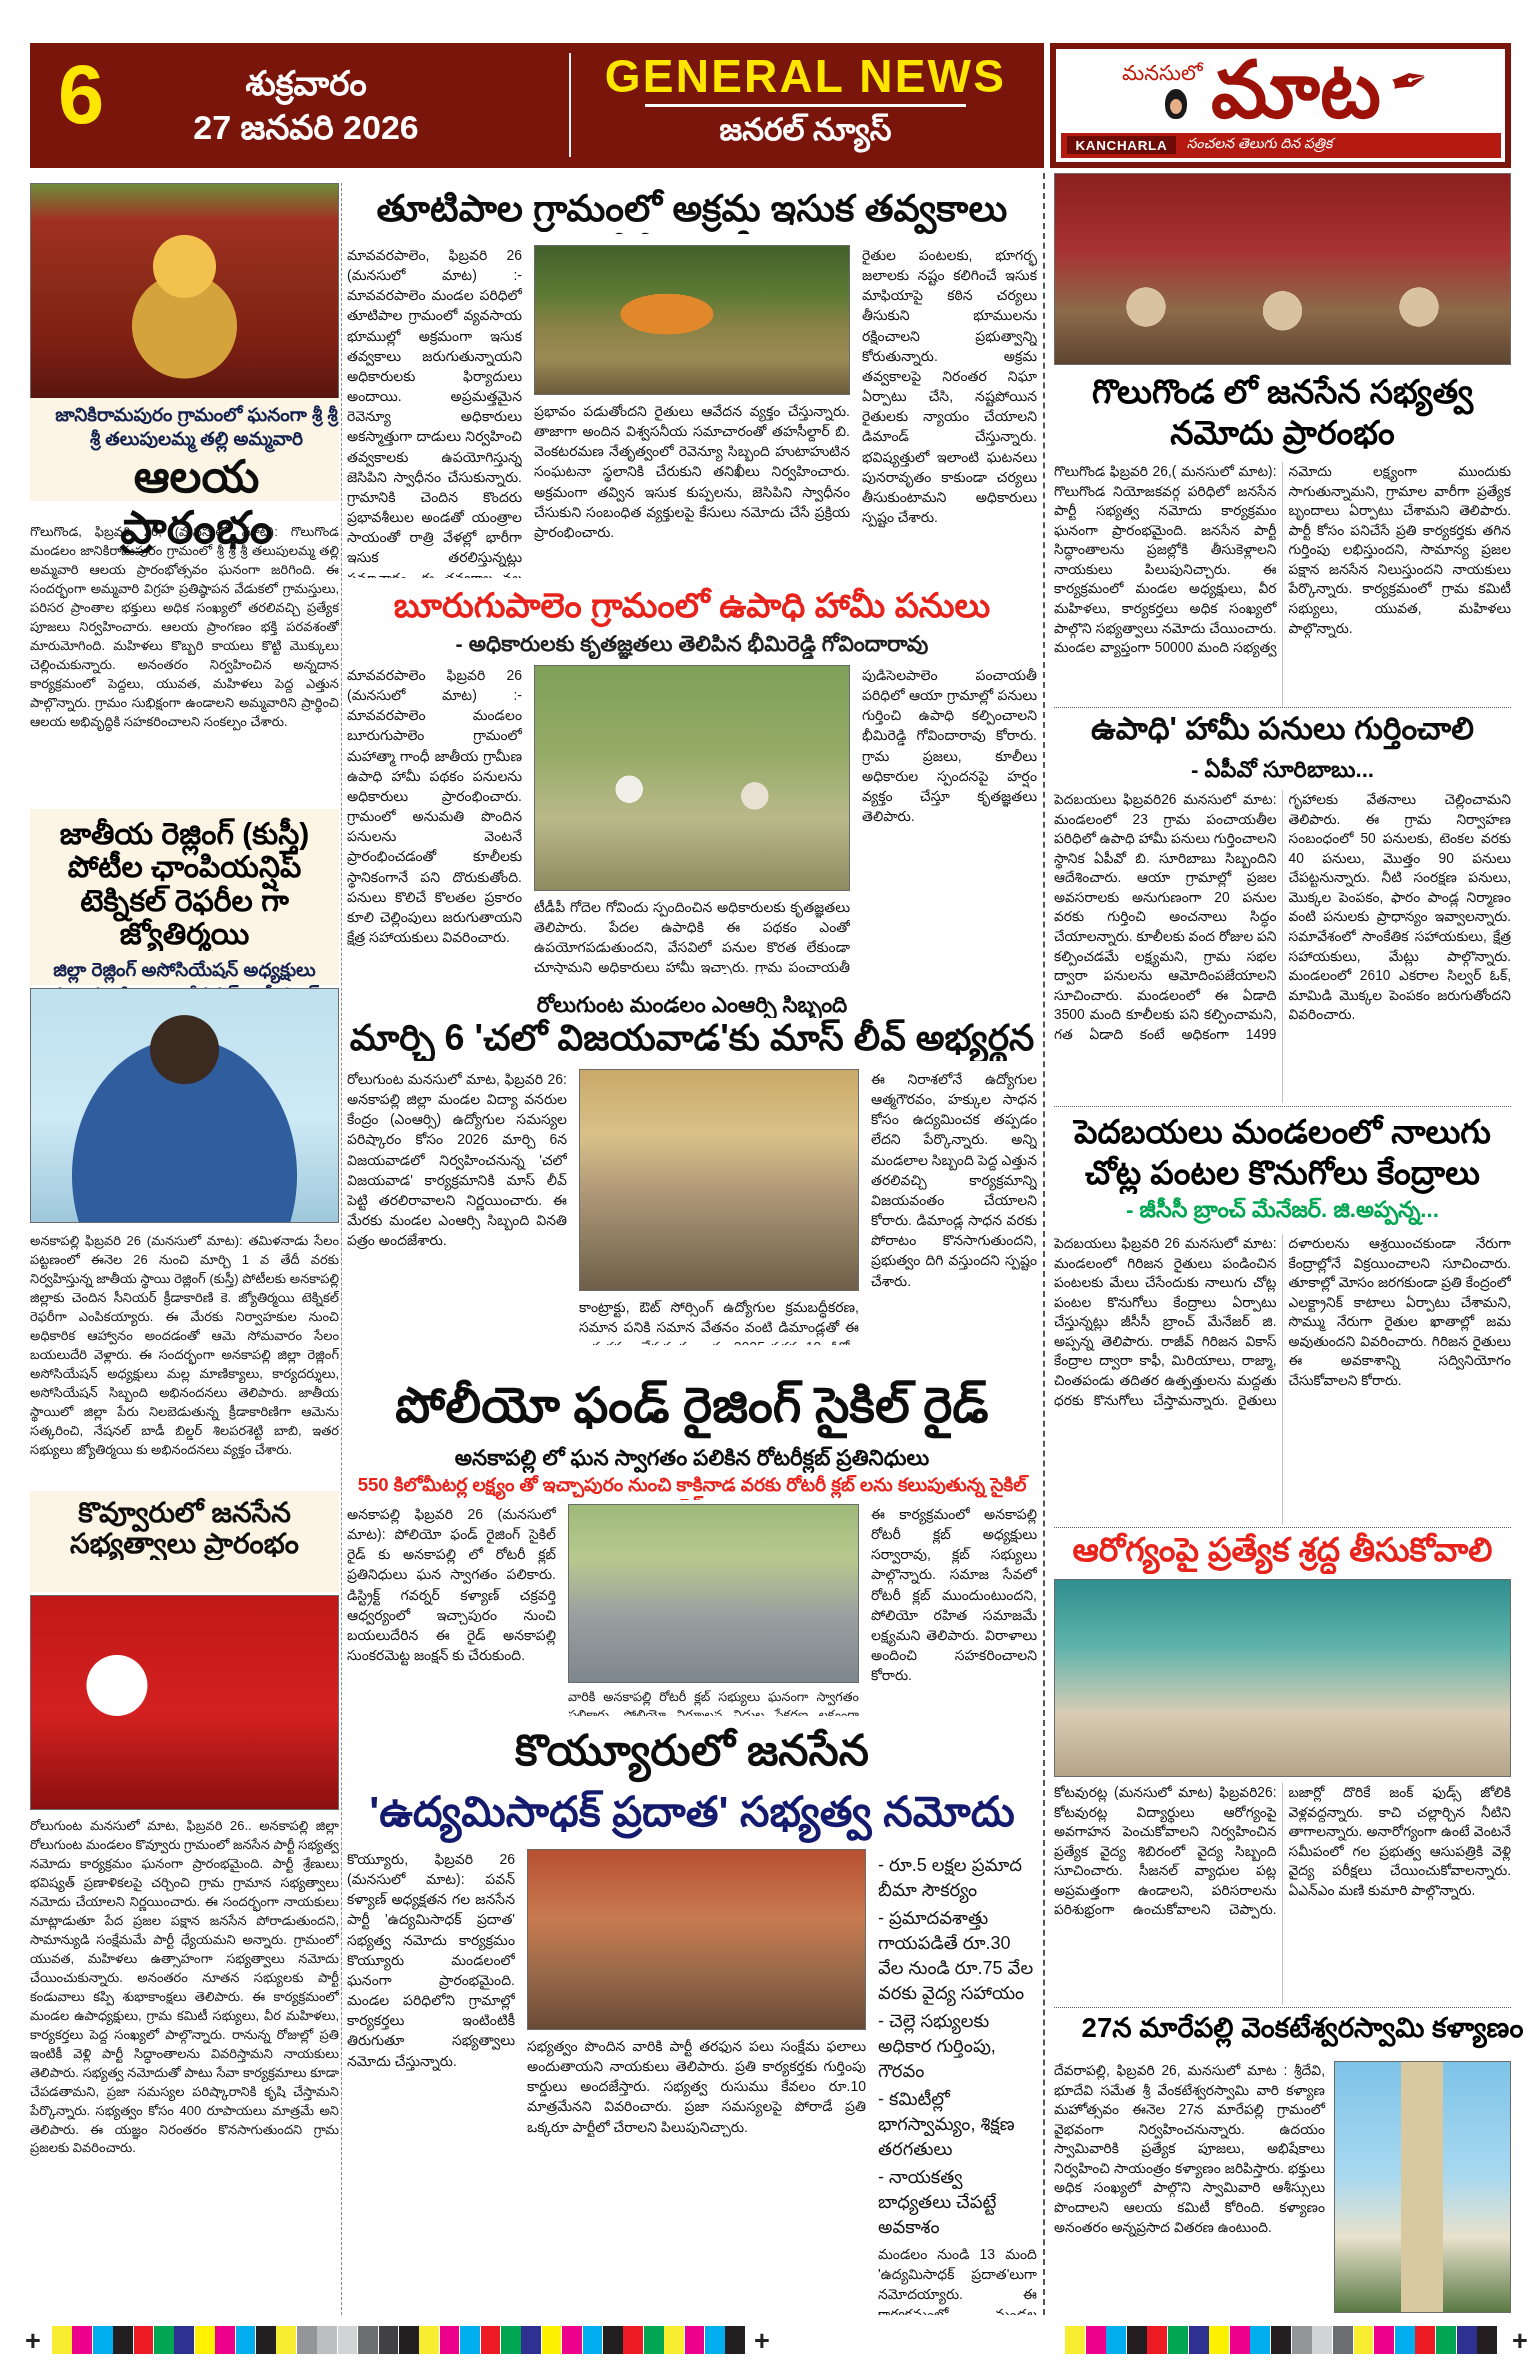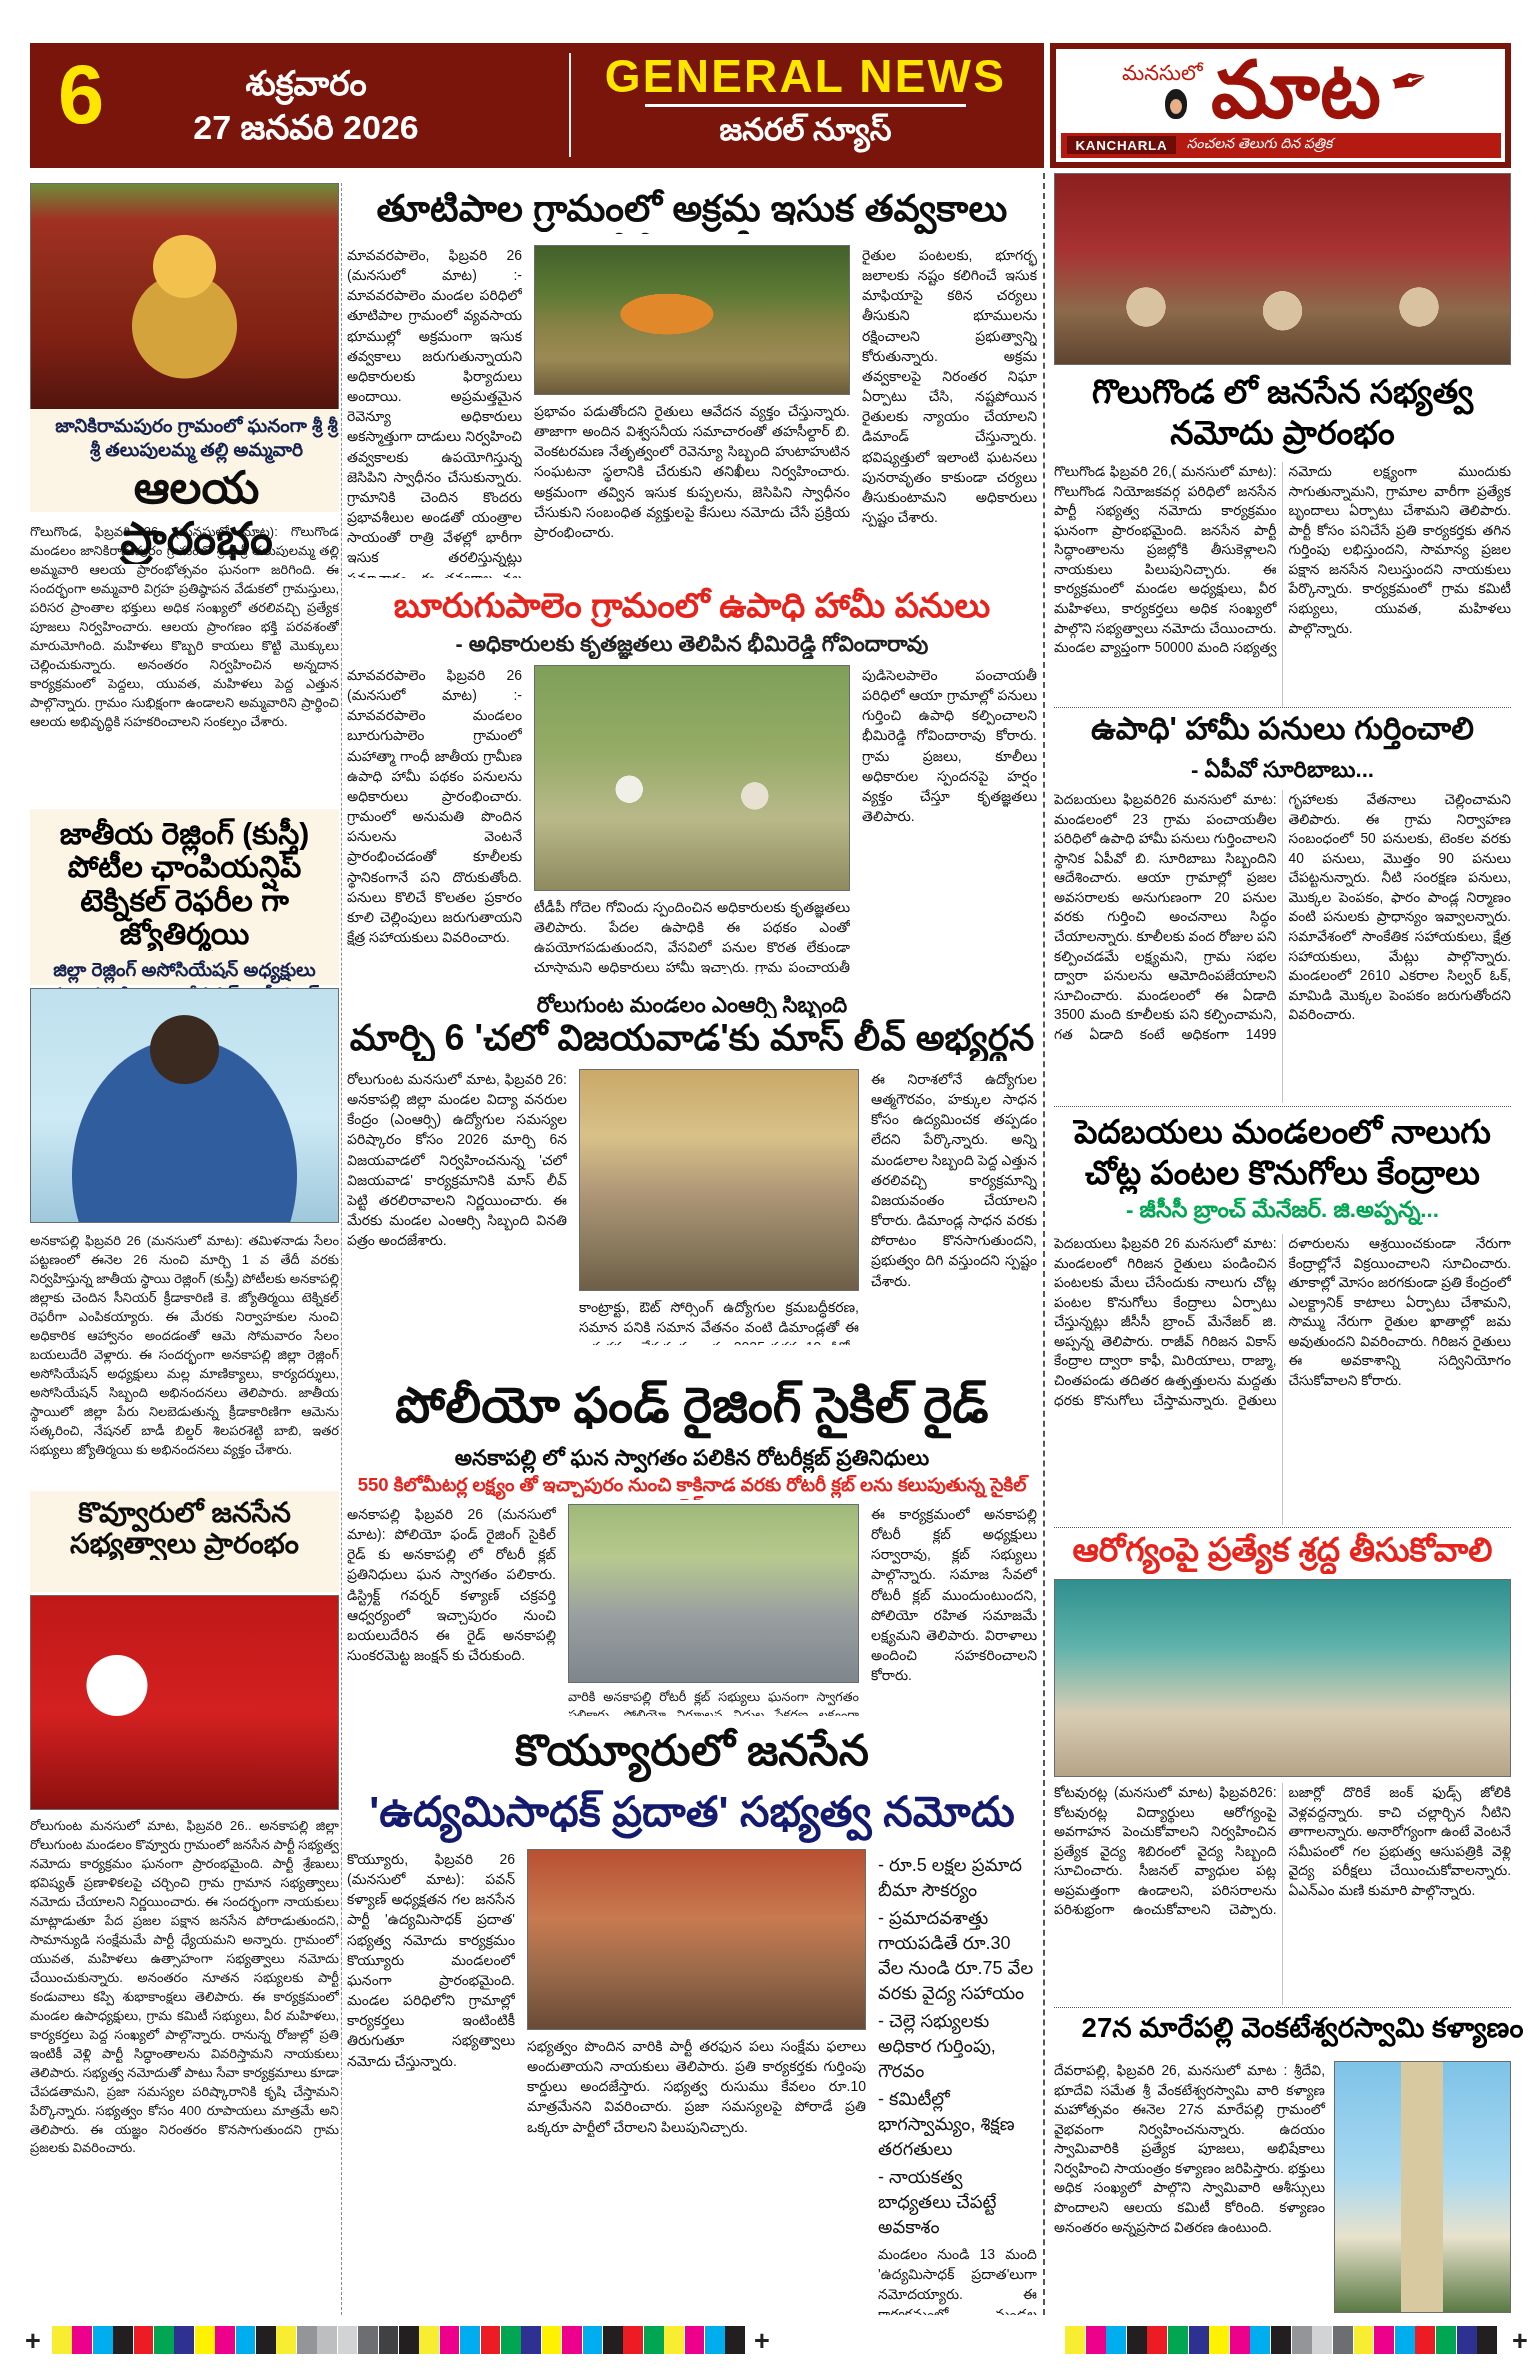--- a/index.html
+++ b/index.html
@@ -117,21 +117,21 @@
         <span class="mh-tag">సంచలన తెలుగు దిన పత్రిక</span>
       </div>
     </div>
   </div>
 
   <div class="abs vsep" style="left:341px;top:183px;height:2132px;border-left:1.5px dashed #888;"></div>
   <div class="abs vsep" style="left:1043px;top:173px;height:2142px;"></div>
 
   <div class="abs photo ph-goddess" style="left:30px;top:183px;width:309px;height:231px;"></div>
 
-  <div class="abs cream" style="left:30px;top:409px;width:309px;height:103px;padding-top:4.5px;padding-left:24px;">
+  <div class="abs cream" style="left:30px;top:398px;width:309px;height:103px;padding-top:4.5px;padding-left:24px;">
     <div class="kick" style="font-size:18.6px;line-height:1.3;">జానికిరామపురం గ్రామంలో ఘనంగా శ్రీ శ్రీ శ్రీ తలుపులమ్మ తల్లి అమ్మవారి</div>
     <div class="hd h-black" style="font-size:45px;margin-top:1.5px;">ఆలయ ప్రారంభం</div>
   </div>
 
   <div class="abs lbody" style="left:30px;top:523px;width:309px;height:282px;">గొలుగొండ, ఫిబ్రవరి 26, (మనసులో మాట): గొలుగొండ మండలం జానికిరామపురం గ్రామంలో శ్రీ శ్రీ శ్రీ తలుపులమ్మ తల్లి అమ్మవారి ఆలయ ప్రారంభోత్సవం ఘనంగా జరిగింది. ఈ సందర్భంగా అమ్మవారి విగ్రహ ప్రతిష్ఠాపన వేడుకలో గ్రామస్తులు, పరిసర ప్రాంతాల భక్తులు అధిక సంఖ్యలో తరలివచ్చి ప్రత్యేక పూజలు నిర్వహించారు. ఆలయ ప్రాంగణం భక్తి పరవశంతో మారుమోగింది. మహిళలు కొబ్బరి కాయలు కొట్టి మొక్కులు చెల్లించుకున్నారు. అనంతరం నిర్వహించిన అన్నదాన కార్యక్రమంలో పెద్దలు, యువత, మహిళలు పెద్ద ఎత్తున పాల్గొన్నారు. గ్రామం సుభిక్షంగా ఉండాలని అమ్మవారిని ప్రార్థించి ఆలయ అభివృద్ధికి సహకరించాలని సంకల్పం చేశారు.</div>
 
   <div class="abs cream" style="left:30px;top:809px;width:309px;height:176px;padding:7.5px 4.5px 0 4.5px;">
     <div class="hd h-blue" style="font-size:30px;">జాతీయ రెజ్లింగ్ (కుస్తీ) పోటీల ఛాంపియన్షిప్ టెక్నికల్ రెఫరీల గా జ్యోతిర్మయి</div>
     <div class="kick" style="font-size:18.6px;margin-top:7.5px;line-height:1.3;">జిల్లా రెజ్లింగ్ అసోసియేషన్ అధ్యక్షులు మల్ల మాణిక్యాలు, నేషనల్ బాడీ బిల్డర్ శిలపరశెట్టి బాబీ అభినందన</div>
   </div>

